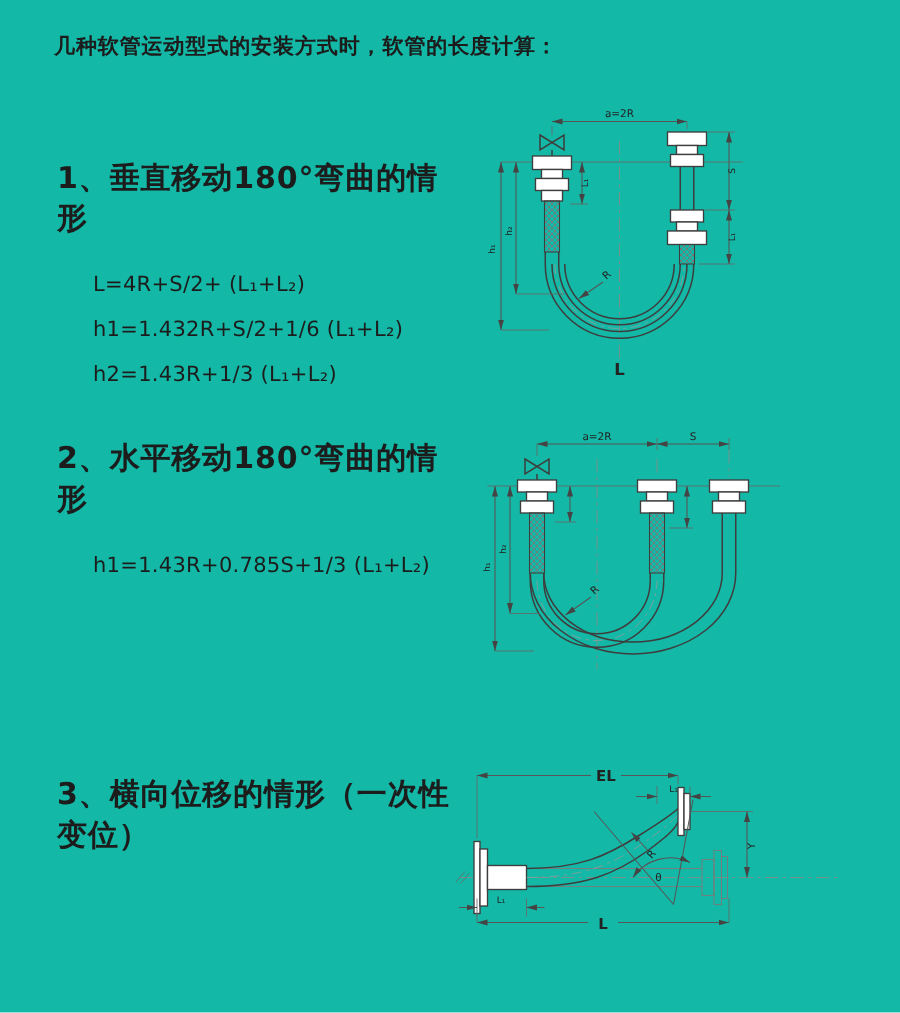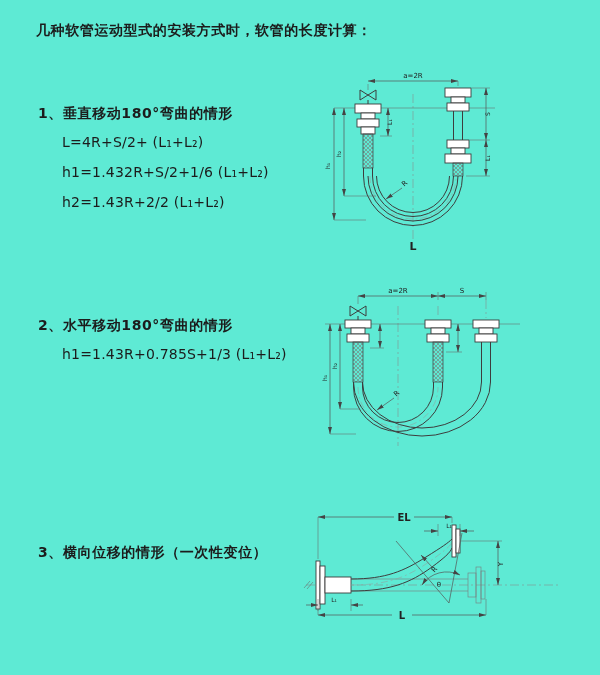--- a/index.html
+++ b/index.html
@@ -1,21 +1,21 @@
 <!DOCTYPE html>
 <html><head>
 <meta charset="utf-8">
 <style>
   html,body{margin:0;padding:0;background:#ffffff;}
-  .page{position:relative;width:600px;height:675px;background:#5eead4;overflow:hidden;
+  .page{position:relative;width:600px;height:675px;background:#14b8a6;overflow:hidden;
         font-family:"DejaVu Sans","Liberation Sans",sans-serif;color:#1c1c1c;}
   .title{position:absolute;left:36px;top:22px;font-size:14px;font-weight:600;letter-spacing:.6px;}
   .section{position:absolute;left:38px;width:268px;}
-  .heading{font-size:14px;font-weight:600;letter-spacing:.6px;}
-  .formulas{margin-top:11px;padding-left:24px;}
+  .heading{font-size:20px;font-weight:600;letter-spacing:.6px;}
+  .formulas{margin-top:23px;padding-left:24px;}
   .formula{font-size:14px;font-weight:400;height:30px;letter-spacing:.2px;white-space:nowrap;}
   .diag{position:absolute;}
   .dim{stroke:#555;stroke-width:.7;fill:none;}
   .main{stroke:#3d3d3d;stroke-width:1;fill:none;}
   .fit{stroke:#3d3d3d;stroke-width:.9;fill:#ffffff;}
   .thin{stroke:#666;stroke-width:.55;fill:none;}
   .ghost{stroke:#7a7a7a;stroke-width:.6;fill:none;}
   .cl{stroke:#8a8a8a;stroke-width:.55;fill:none;stroke-dasharray:9 3 2 3;}
   .clarc{stroke:#999;stroke-width:.5;fill:none;stroke-dasharray:7 3 2 3;}
   svg text{font-size:7px;fill:#222;font-family:"DejaVu Sans",sans-serif;}
@@ -28,32 +28,32 @@
 
 <div class="page">
 
   <div class="title">几种软管运动型式的安装方式时，软管的长度计算：</div>
 
   <div class="section" style="top:105px">
     <div class="heading">1、垂直移动180°弯曲的情形</div>
     <div class="formulas">
       <div class="formula">L=4R+S/2+ (L₁+L₂)</div>
       <div class="formula">h1=1.432R+S/2+1/6 (L₁+L₂)</div>
-      <div class="formula">h2=1.43R+2/2 (L₁+L₂)</div>
+      <div class="formula">h2=1.43R+1/3 (L₁+L₂)</div>
     </div>
   </div>
 
-  <div class="section" style="top:317px">
+  <div class="section" style="top:292px">
     <div class="heading">2、水平移动180°弯曲的情形</div>
     <div class="formulas">
       <div class="formula">h1=1.43R+0.785S+1/3 (L₁+L₂)</div>
     </div>
   </div>
 
-  <div class="section" style="top:544px">
+  <div class="section" style="top:516px">
     <div class="heading">3、横向位移的情形（一次性变位）</div>
   </div>
 
   <svg class="diag" style="left:300px;top:68px" width="295" height="196" viewBox="0 0 295 196">
     <defs>
       <marker id="ar1" markerUnits="userSpaceOnUse" markerWidth="7" markerHeight="5" viewBox="0 0 7 5" refX="7" refY="2.5" orient="auto-start-reverse">
           <path d="M7,2.5 L0,.5 L0,4.5 Z" fill="#444"></path>
         </marker>
       <pattern id="p1" width="4" height="4" patternUnits="userSpaceOnUse">
         <path d="M0,0 L4,4 M4,0 L0,4" stroke="#777" stroke-width="0.6"></path>

